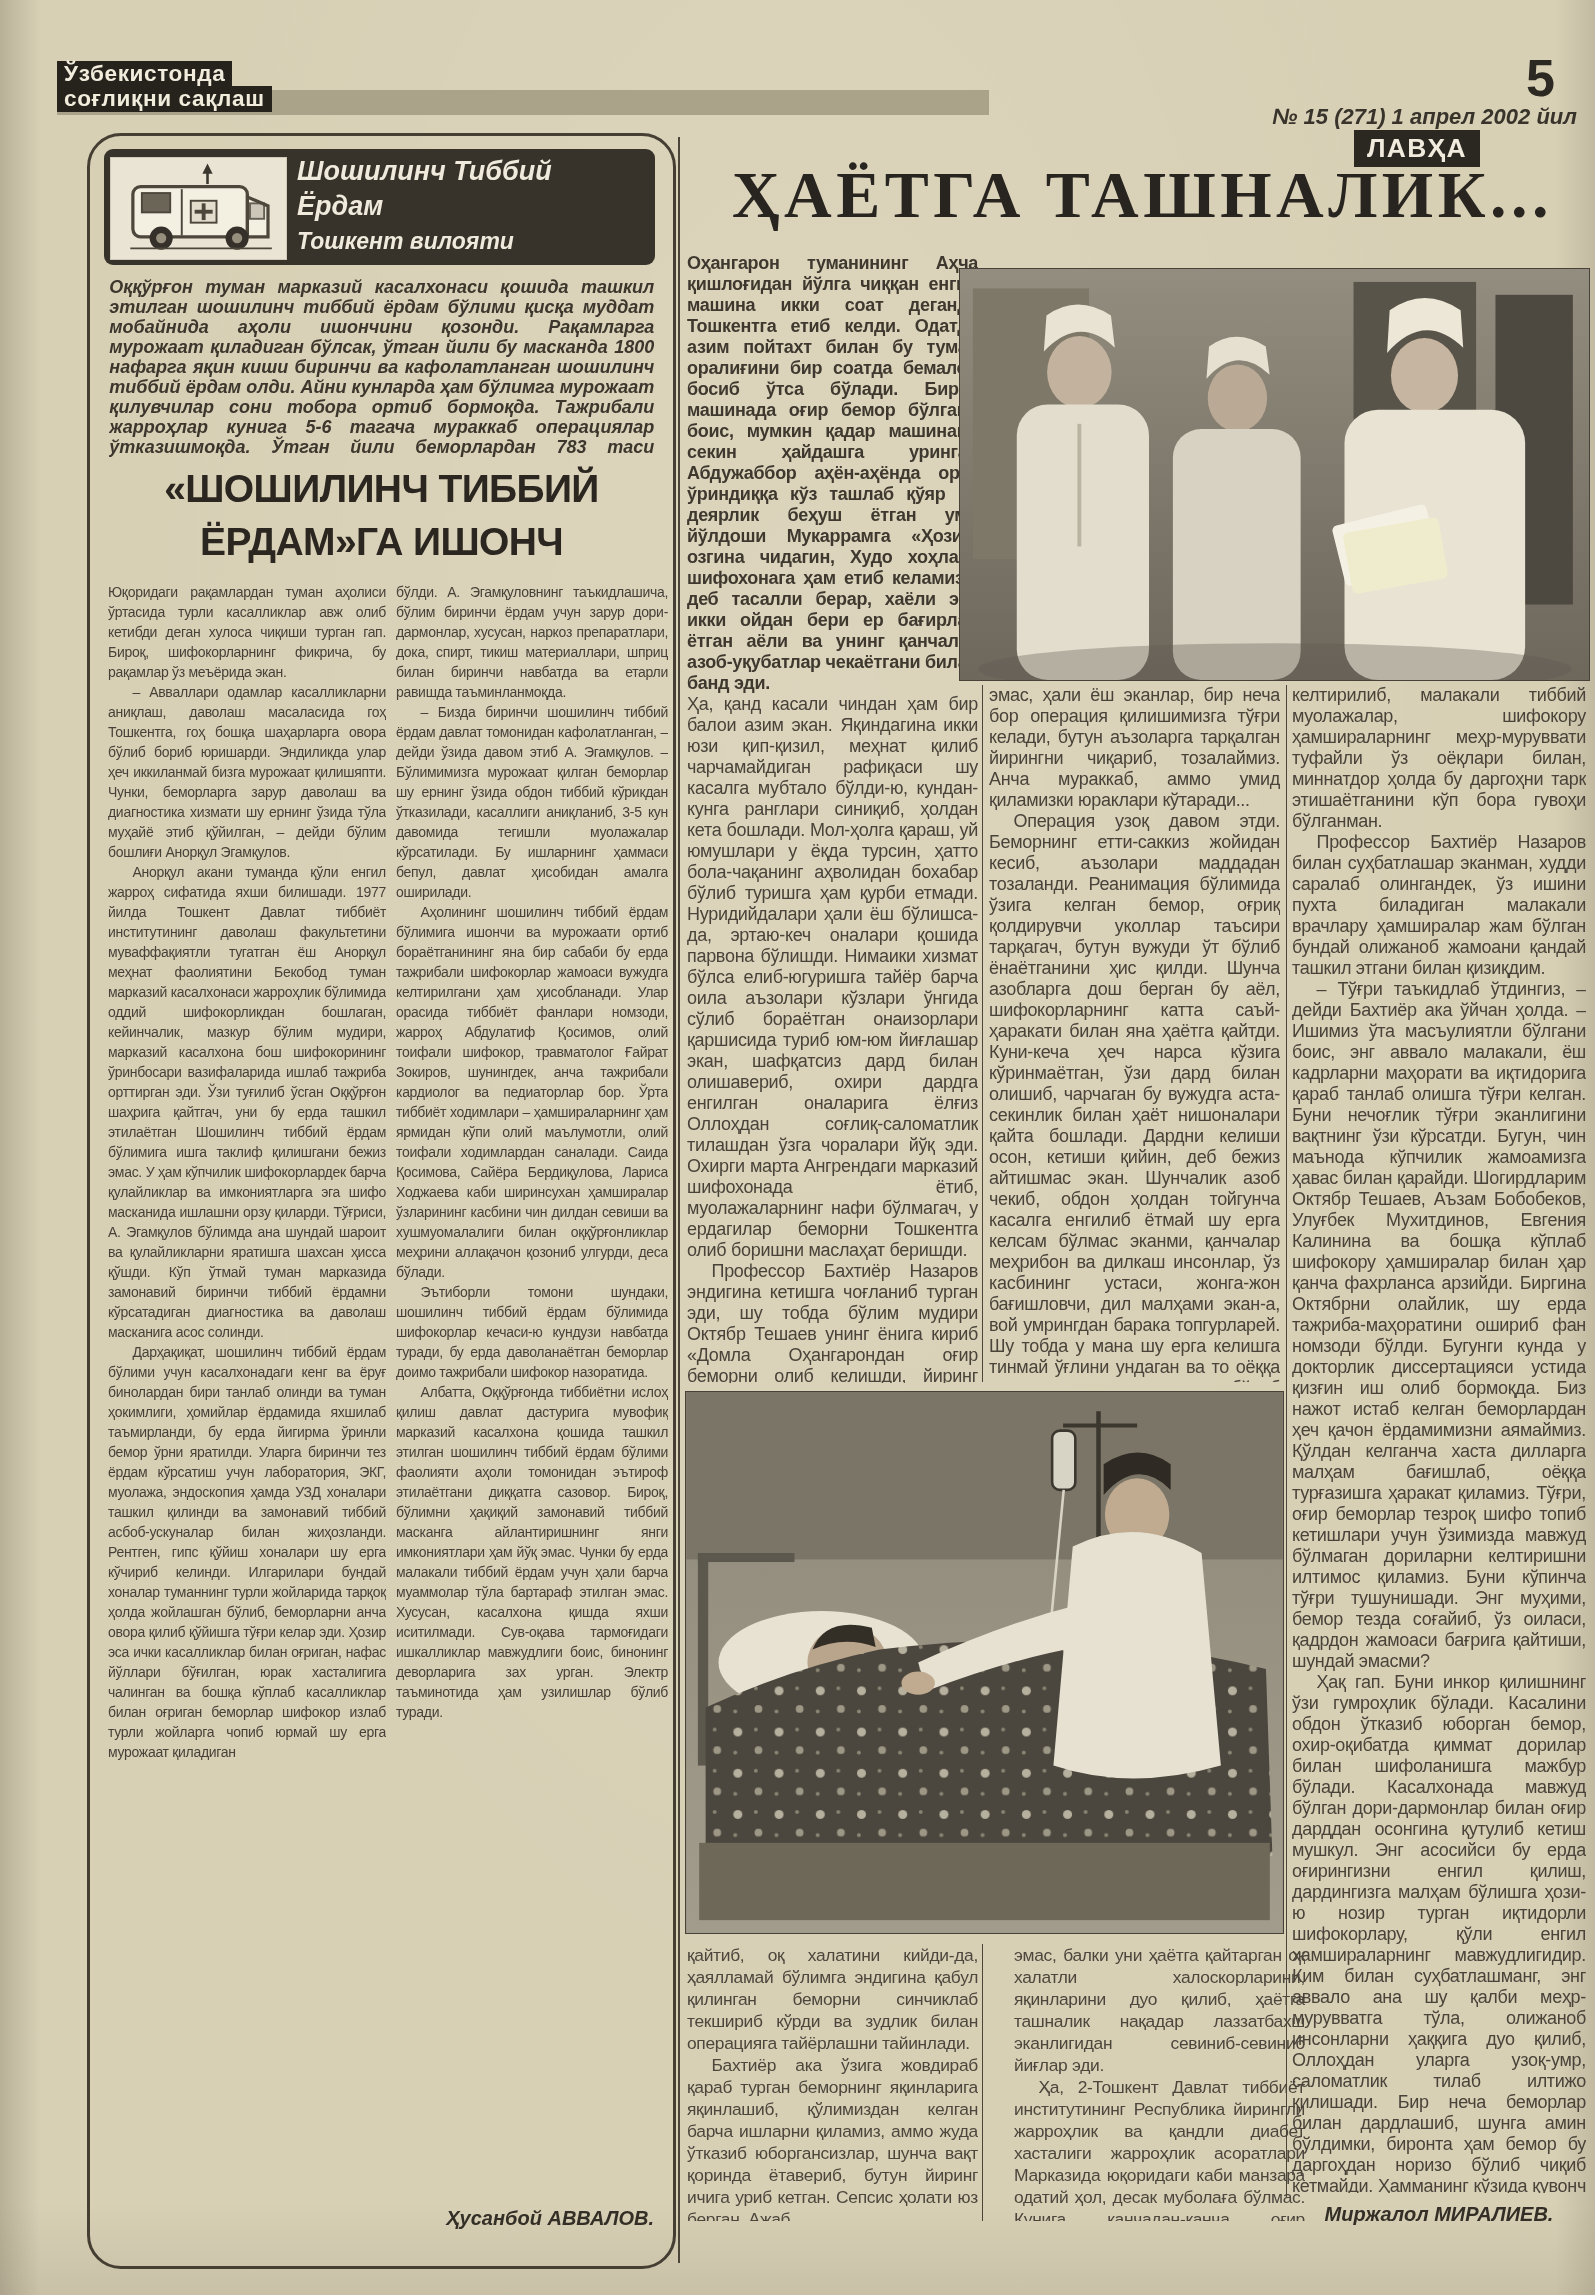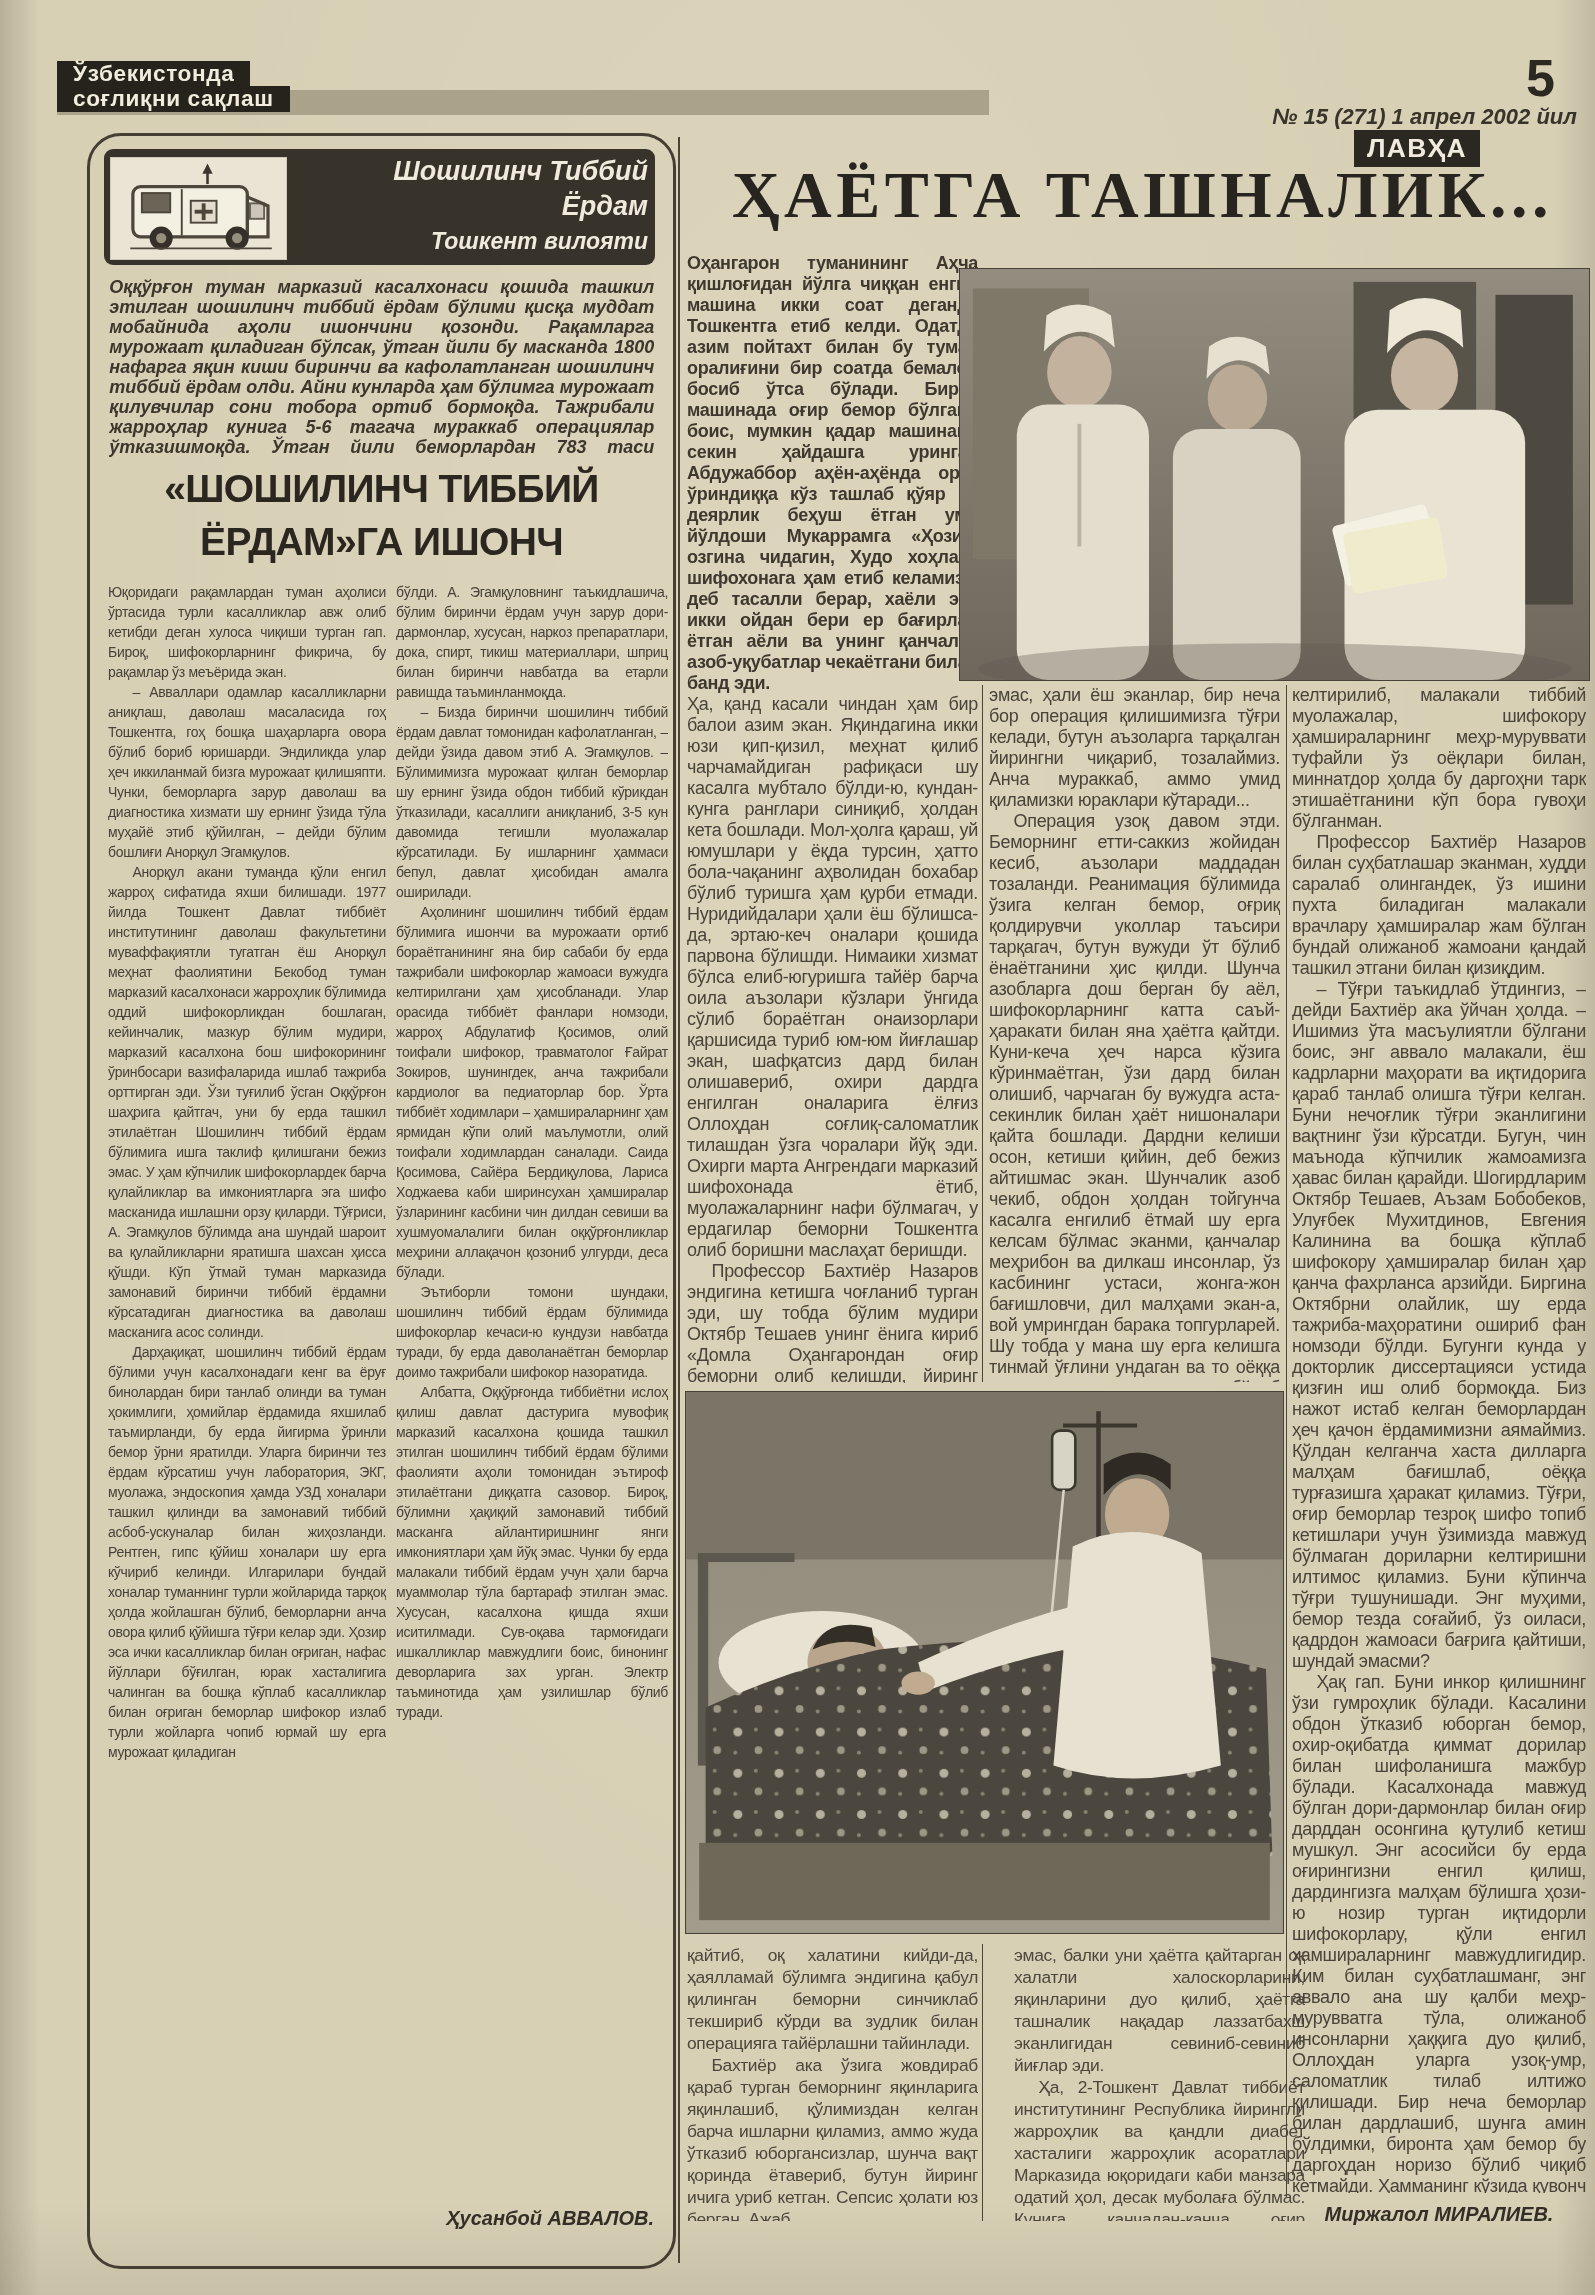--- a/index.html
+++ b/index.html
@@ -6,31 +6,31 @@
   .page{position:relative;width:1595px;height:2295px;overflow:hidden;
     background:
       radial-gradient(ellipse at 50% 30%, rgba(255,255,255,.10), rgba(0,0,0,0) 60%),
       linear-gradient(90deg, rgba(70,60,45,.22) 0, rgba(0,0,0,0) 2.5%, rgba(0,0,0,0) 97.5%, rgba(70,60,45,.15) 100%),
       linear-gradient(0deg, rgba(70,60,45,.10) 0, rgba(0,0,0,0) 4%),
       #d8d0b5;
     font-family:"Liberation Sans",sans-serif;color:#443e36}
   
   .mast-band{position:absolute;left:57px;top:90px;width:932px;height:24.5px;background:#aba389}
   .mast-bar{position:absolute;background:#26231d;color:#f1ecdc;font-weight:bold;
-    font-size:22.6px;line-height:26px;padding:0 16px;letter-spacing:0.6px;white-space:nowrap}
+    font-size:22.6px;line-height:26px;padding:0 7px;letter-spacing:0.6px;white-space:nowrap}
   .pagenum{position:absolute;left:1526px;top:48px;font-size:52px;font-weight:bold;color:#2c2822}
   .issue{position:absolute;right:18px;top:104px;font-size:22px;font-weight:bold;font-style:italic;color:#38332b;white-space:nowrap}
   .badge{position:absolute;left:1354px;top:130px;background:#2b2721;color:#f0ebdc;
     font-size:26.4px;font-weight:bold;line-height:26.4px;padding:5.2px 13px;letter-spacing:1.3px}
   
   .lbox{position:absolute;left:87px;top:133px;width:583px;height:2130px;
     border:3.9px solid #453e33;border-radius:34px}
   .banner{position:absolute;left:14px;top:13px;width:551px;height:116px;background:#37332b;border-radius:9px}
   .amb{position:absolute;left:6.4px;top:7.7px;width:175px;height:101px;background:#e9e4d4;border:1.9px solid #d0cab8}
-  .banner-text{position:absolute;left:193px;top:3.9px;width:351px;height:108px;text-align:right;
+  .banner-text{position:absolute;left:193px;top:3.9px;width:351px;height:108px;text-align:left;
     color:#efeadb;font-weight:bold;font-style:italic}
   .bt1{font-size:27px;line-height:36px}
   .bt2{font-size:27px;line-height:35px}
   .bt3{font-size:23px;line-height:34px}
   .lead{position:absolute;left:19.3px;top:141px;width:545px;height:180px;overflow:hidden;
     font-size:18px;line-height:20px;font-weight:bold;font-style:italic;text-align:justify;color:#3c362d}
   .lhead{position:absolute;left:0;top:326px;width:100%;text-align:center;
     font-size:39px;line-height:53px;font-weight:bold;color:#2b2620;letter-spacing:-0.6px}
   .lcol{position:absolute;top:446px;text-align:justify;font-size:14px;line-height:20px;overflow:hidden;color:#474139;letter-spacing:-0.3px}
   .lcol1{left:18px;width:278px;height:1642px}

